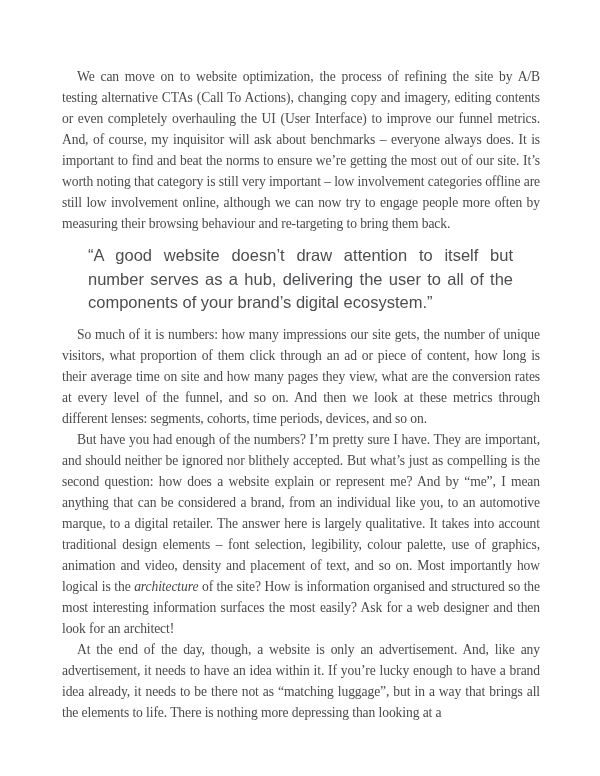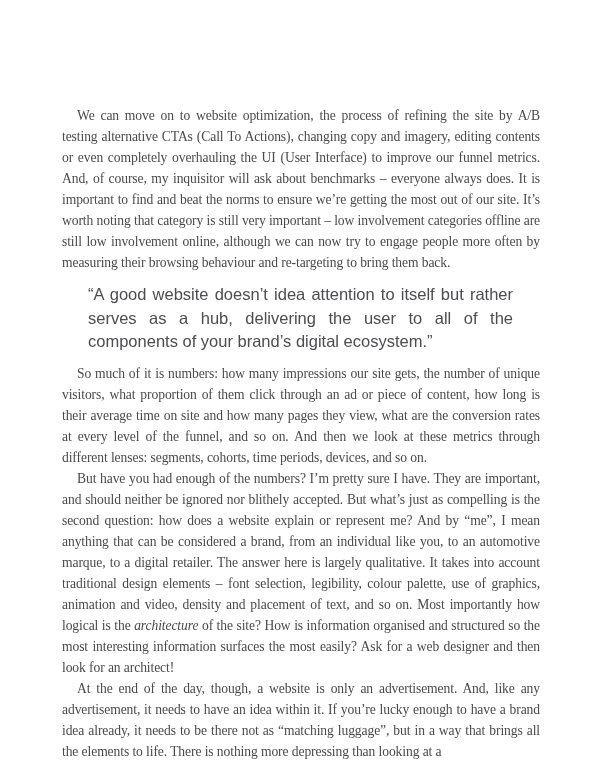--- a/index.html
+++ b/index.html
@@ -9,21 +9,21 @@
   }
   body {
     width: 600px;
     height: 776px;
     overflow: hidden;
   }
   .page {
     box-sizing: border-box;
     width: 600px;
     height: 776px;
-    padding: 105px 60px 0 62px;
+    padding: 66px 60px 0 62px;
     background: #ffffff;
   }
   .body-para {
     font-family: "Liberation Serif", "DejaVu Serif", serif;
     font-size: 13.6px;
     line-height: 21px;
     letter-spacing: -0.1px;
     color: #4a4a4a;
     text-align: justify;
     margin: 0;
@@ -44,21 +44,21 @@
     margin-top: 28px;
   }
 </style>
 </head>
 <body>
 
 <div class="page">
 
   <p class="body-para">We can move on to website optimization, the process of refining the site by A/B testing alternative CTAs (Call To Actions), changing copy and imagery, editing contents or even completely overhauling the UI (User Interface) to improve our funnel metrics. And, of course, my inquisitor will ask about benchmarks – everyone always does. It is important to find and beat the norms to ensure we’re getting the most out of our site. It’s worth noting that category is still very important – low involvement categories offline are still low involvement online, although we can now try to engage people more often by measuring their browsing behaviour and re-targeting to bring them back.</p>
 
-  <blockquote class="pull-quote">“A good website doesn’t idea attention to itself but rather serves as a hub, delivering the user to all of the components of your brand’s digital ecosystem.”</blockquote>
+  <blockquote class="pull-quote">“A good website doesn’t draw attention to itself but number serves as a hub, delivering the user to all of the components of your brand’s digital ecosystem.”</blockquote>
 
   <p class="body-para">So much of it is numbers: how many impressions our site gets, the number of unique visitors, what proportion of them click through an ad or piece of content, how long is their average time on site and how many pages they view, what are the conversion rates at every level of the funnel, and so on. And then we look at these metrics through different lenses: segments, cohorts, time periods, devices, and so on.</p>
 
   <p class="body-para"><span>But have you had enough of the numbers? I’m pretty sure I have. They are important, and should neither be ignored nor blithely accepted. But what’s just as compelling is the second question: how does a website explain or represent me? And by “me”, I mean anything that can be considered a brand, from an individual like you, to an automotive marque, to a digital retailer. The answer here is largely qualitative. It takes into account traditional design elements – font selection, legibility, colour palette, use of graphics, animation and video, density and placement of text, and so on. Most importantly how logical is the </span><em>architecture</em><span> of the site? How is information organised and structured so the most interesting information surfaces the most easily? Ask for a web designer and then look for an architect!</span></p>
 
   <p class="body-para">At the end of the day, though, a website is only an advertisement. And, like any advertisement, it needs to have an idea within it. If you’re lucky enough to have a brand idea already, it needs to be there not as “matching luggage”, but in a way that brings all the elements to life. There is nothing more depressing than looking at a</p>
 
 </div>
 
 </body></html>

